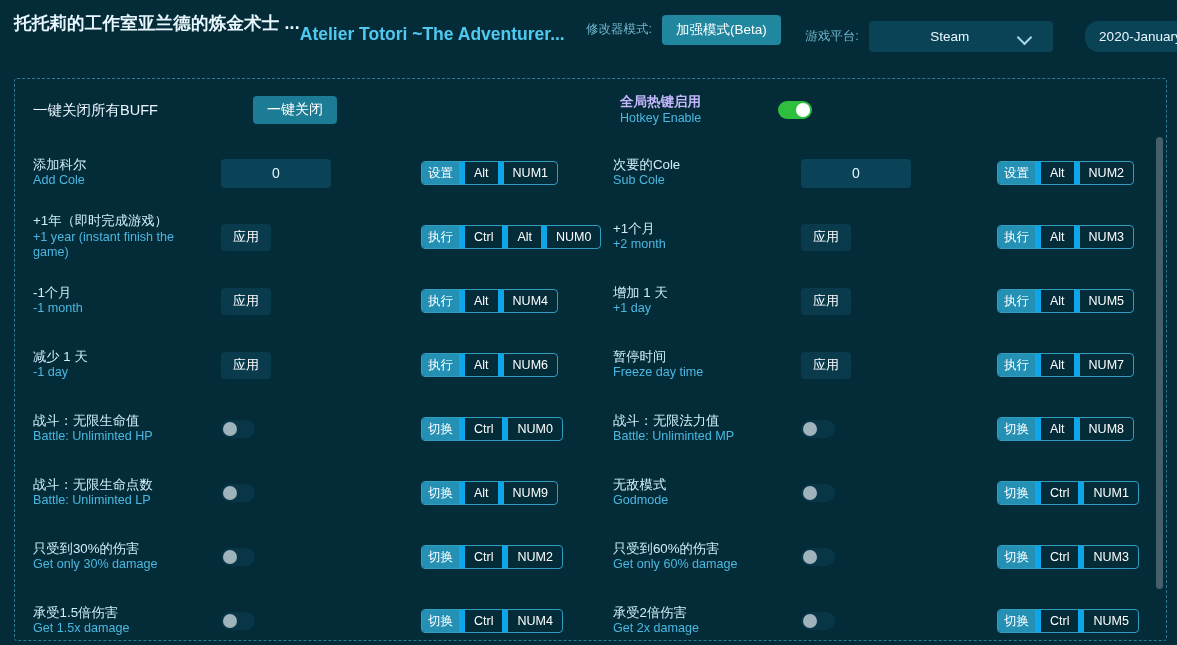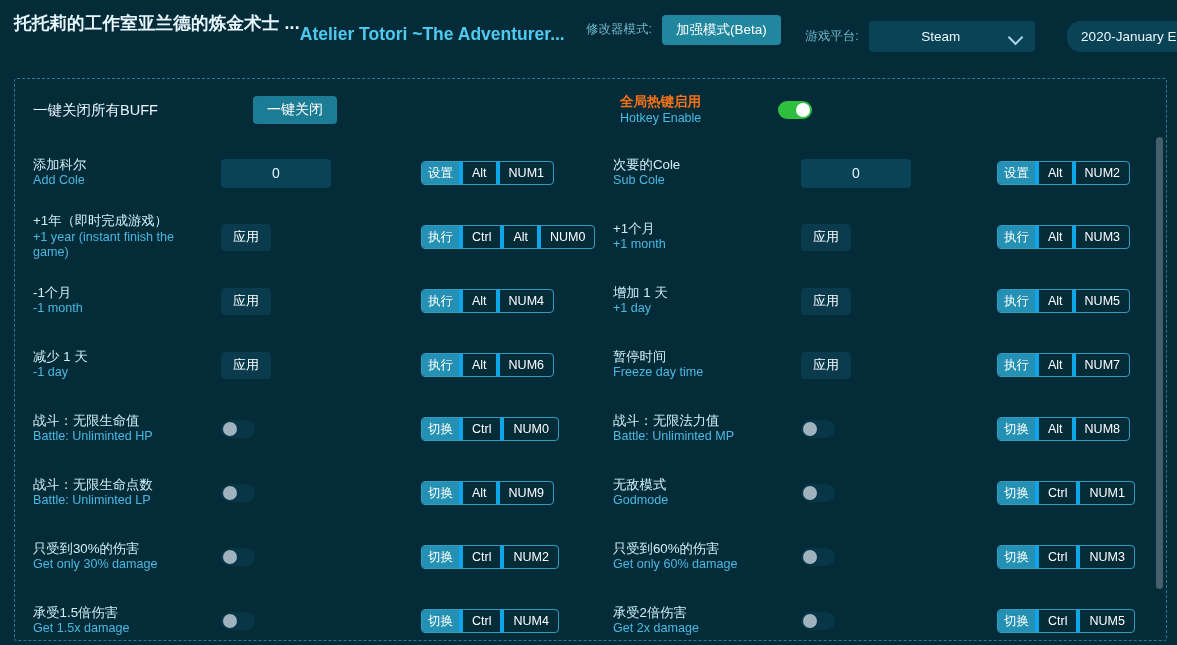--- a/index.html
+++ b/index.html
@@ -88,21 +88,21 @@
     font-family: inherit;
     cursor: pointer;
     white-space: nowrap;
   }
 
   .select-box {
     background: #0b4356;
     border: none;
     border-radius: 4px;
     height: 31px;
-    width: 166px;
+    width: 184px;
     display: flex;
     align-items: center;
     justify-content: center;
     position: relative;
     font-size: 13.5px;
     color: #eaf7ff;
     cursor: pointer;
     overflow: hidden;
     padding: 0 8px;
   }
@@ -185,21 +185,21 @@
     font-size: 14px;
     font-family: inherit;
     cursor: pointer;
   }
 
   .hotkey-enable-label {
     width: 175px;
     padding-left: 17px;
     line-height: 1.25;
   }
-  .hotkey-enable-label .cn { font-size: 13.5px; color: #f97316; font-weight: bold; display:block;}
+  .hotkey-enable-label .cn { font-size: 13.5px; color: #c4b5fd; font-weight: bold; display:block;}
   .hotkey-enable-label .en { font-size: 12.5px; color: #49b9e3; display:block;}
 
   
   .switch {
     width: 34px;
     height: 18px;
     border-radius: 9px;
     background: #083647;
     position: relative;
     cursor: pointer;
@@ -292,21 +292,21 @@
     display: flex;
     align-items: center;
     font-size: 12.5px;
   }
   .hk .key {
     background: transparent;
     color: #ffffff;
     padding: 0 9px;
     display: flex;
     align-items: center;
-    border-left: 4px solid #0ea5e9;
+    border-left: 6px solid #0ea5e9;
     font-size: 12.5px;
     white-space: nowrap;
   }
 
   .hk-wrap {
     flex: 1;
     display: flex;
     align-items: center;
     justify-content: flex-start;
   }
@@ -427,21 +427,21 @@
                 <span class="act">执行</span>
                 <span class="key">Ctrl</span>
                 <span class="key">Alt</span>
                 <span class="key">NUM0</span>
               </div>
             </div>
           </div>
           <div class="cell right">
             <div class="lbl">
               <span class="cn">+1个月</span>
-              <span class="en">+1 month</span>
+              <span class="en">+2 month</span>
             </div>
             <div class="ctrl">
               <button class="apply-btn">应用</button>
             </div>
             <div class="hk-wrap">
               <div class="hk">
                 <span class="act">执行</span>
                 <span class="key">Alt</span>
                 <span class="key">NUM3</span>
               </div>

